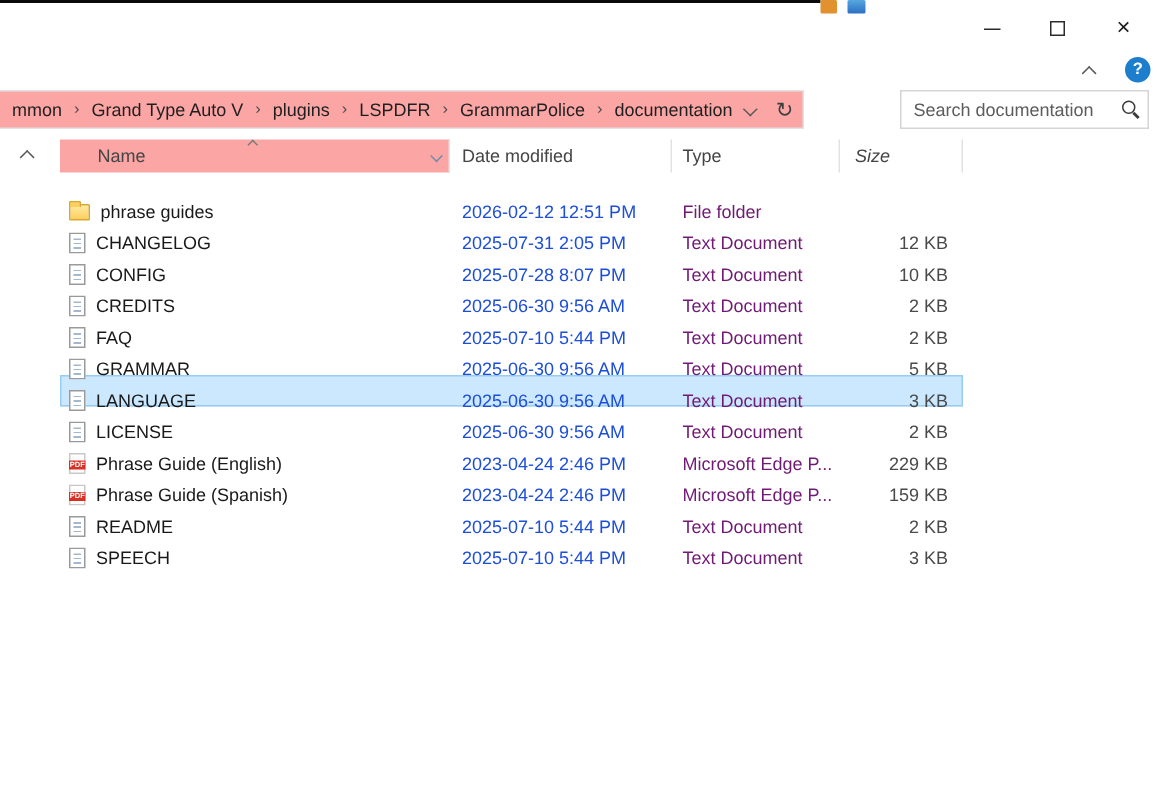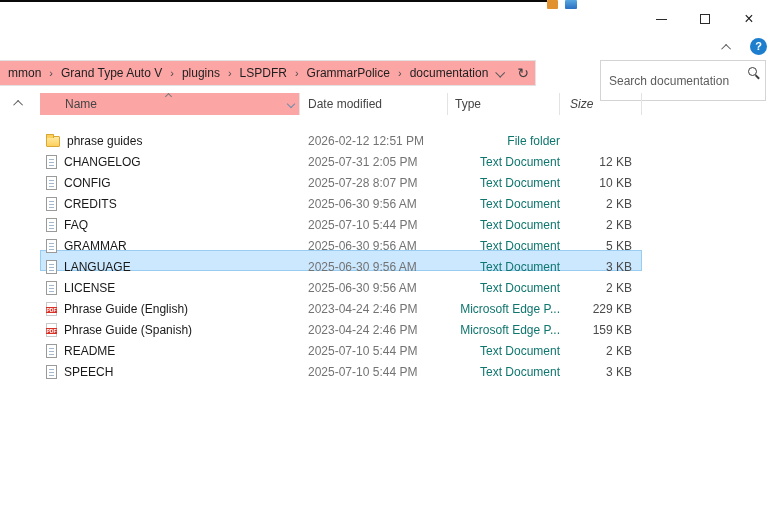--- a/index.html
+++ b/index.html
@@ -38,21 +38,21 @@
                  border:1px solid #e2e2e2; border-left:none; background:#fca5a5;
                  display:flex; align-items:center; padding-left:8px; }
   .breadcrumb { display:flex; align-items:center; white-space:nowrap; overflow:hidden; }
   .crumb { color:#1f1f1f; cursor:default; }
   .crumb-sep { color:#4a4a4a; margin:0 8px; font-size:11px; }
   .addr-btn { position:absolute; top:0; width:20px; height:24px; background:transparent; border:none;
               display:flex; align-items:center; justify-content:center; cursor:default; }
   .addr-dropdown { right:26px; }
   .addr-refresh { right:2px; font-size:14px; color:#3f3f3f; }
 
-  .search-box { position:absolute; top:60px; left:600px; width:166px; height:41px;
+  .search-box { position:absolute; top:60px; left:600px; width:166px; height:26px;
                 border:1px solid #d4d4d4; background:#fff; }
   .search-box input { position:absolute; inset:0; border:none; outline:none; padding:0 26px 0 8px;
                       font-family:inherit; font-size:12px; color:#1b1b1b; background:transparent; }
   .search-box input::placeholder { color:#5c5c5c; opacity:1; }
   .mag-icon { position:absolute; right:8px; top:6px; width:9px; height:9px;
               border:1.5px solid #3c3c3c; border-radius:50%; }
   .mag-icon::after { content:""; position:absolute; width:5px; height:1.5px; background:#3c3c3c;
                      transform:rotate(45deg); right:-4px; bottom:-2px; }
 
   
@@ -73,22 +73,22 @@
                transform:rotate(45deg); }
   .hdr-dropdown { position:absolute; right:5px; top:8px;
                   width:6px; height:6px; border-left:1.3px solid #6f8cab; border-top:1.3px solid #6f8cab;
                   transform:rotate(225deg); }
 
   .file-list { margin-top:9px; }
   .file-row { display:flex; height:21px; align-items:center; cursor:default; }
   .file-row.selected { background:#cce8ff; box-shadow:inset 0 0 0 1px #98ccf0; }
   .cell { white-space:nowrap; overflow:hidden;margin-top:12px; }
   .cell-name { width:260px; display:flex; align-items:center; padding-left:6px; color:#191919; }
-  .cell-date { width:148px; padding-left:8px; color:#737373; }
-  .cell-type { width:112px; padding-left:7px; color:#0f766e;text-align:right; }
+  .cell-date { width:148px; padding-left:8px; color:#1d4ed8; }
+  .cell-type { width:112px; padding-left:7px; color:#701a75; }
   .cell-size { width:82px; text-align:right; padding-right:10px; color:#4a4a4a; }
 
   
   .file-icon { display:inline-block; margin-right:7px; flex:0 0 auto; position:relative; }
   .icon-folder { width:14px; height:11px; margin-top:1px;
                  background:linear-gradient(#ffe9a2,#fdd05e); border:1px solid #d9a733; border-radius:1px; }
   .icon-folder::before { content:""; position:absolute; top:-3px; left:-1px; width:6px; height:3px;
                  background:#fdd05e; border:1px solid #d9a733; border-bottom:none; border-radius:1px 1px 0 0; }
   .icon-text { width:11px; height:14px; background:#fff; border:1px solid #9a9a9a; }
   .icon-text::before { content:""; position:absolute; left:2px; right:2px; top:3px; height:8px;

